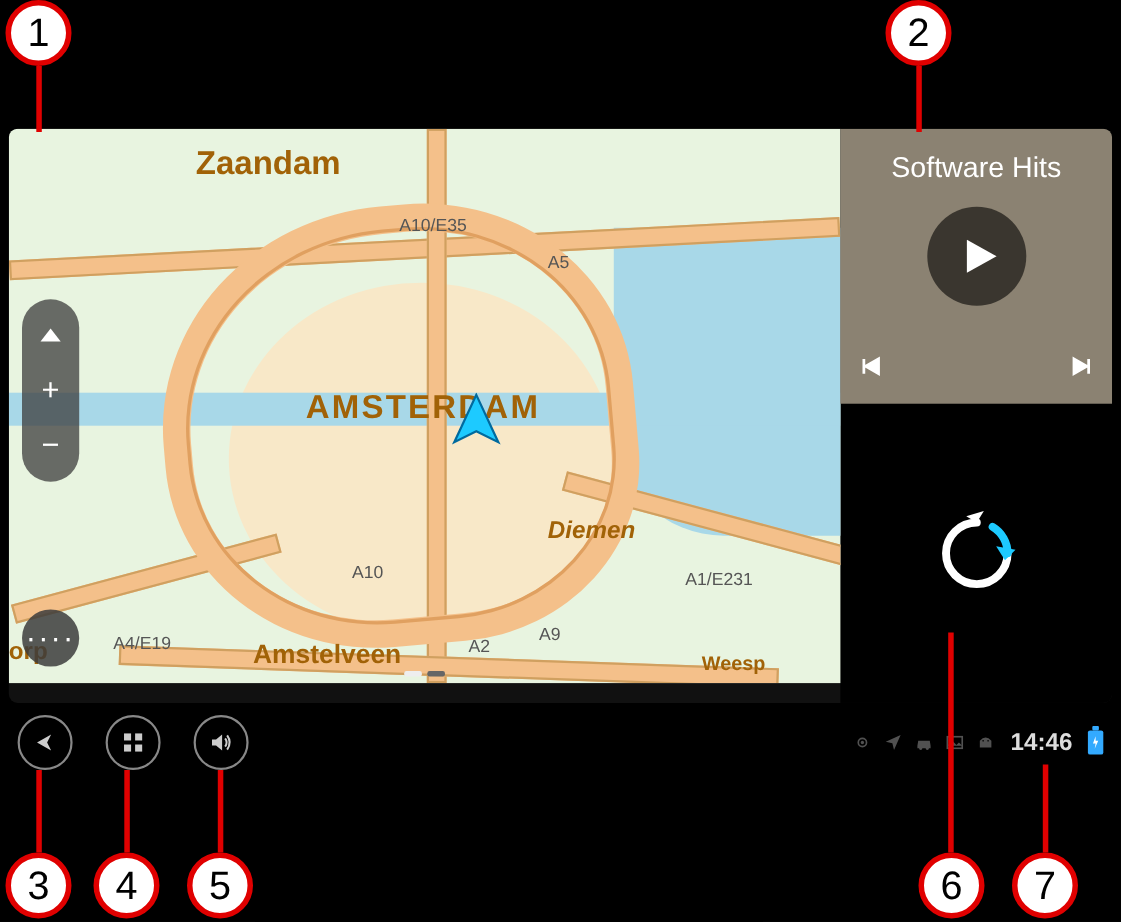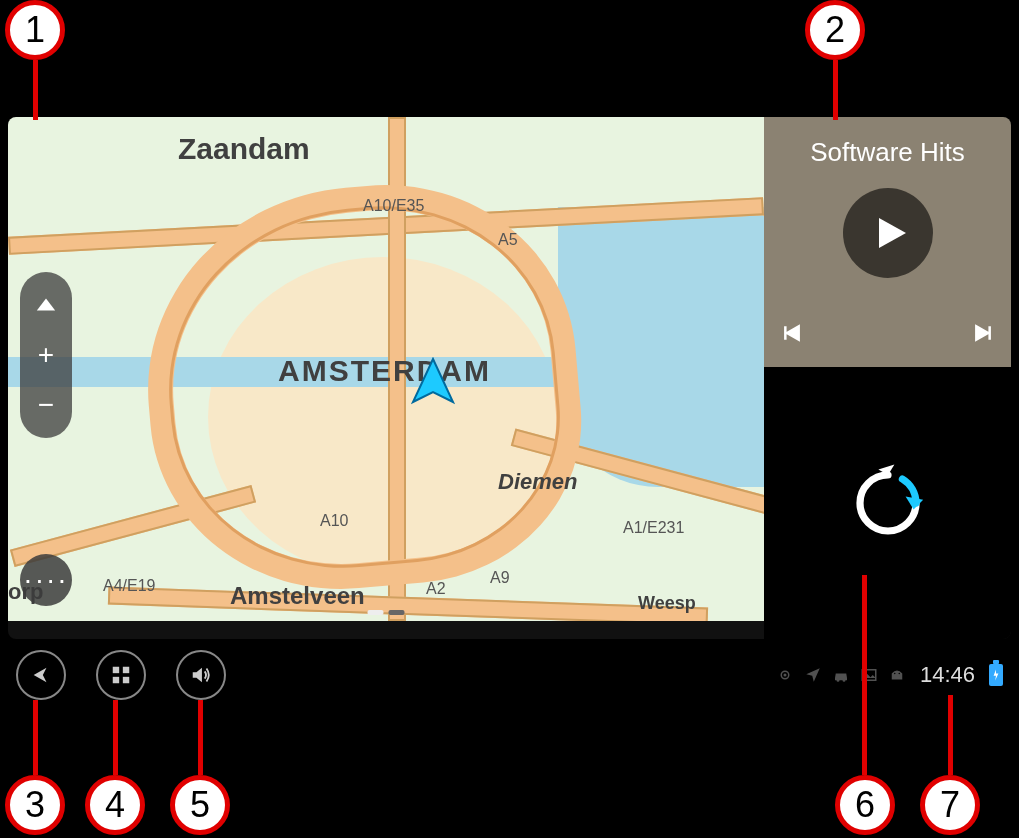--- a/index.html
+++ b/index.html
@@ -122,21 +122,21 @@
     .water-1 { top: 240px; left: 0; width: 756px; height: 30px; }
     .water-2 { top: 90px; left: 550px; width: 220px; height: 280px; border-radius: 0 0 0 100px; }
     
     
     .urban-1 { top: 140px; left: 200px; width: 350px; height: 320px; border-radius: 50%; }
     
     
     .city-label {
       position: absolute;
       font-weight: bold;
-      color: #404040;
+      color: #a16207;
       white-space: nowrap;
     }
     .lbl-zaandam { top: 15px; left: 170px; font-size: 30px; }
     .lbl-amsterdam { top: 237px; left: 270px; font-size: 30px; font-weight: 900; letter-spacing: 2px; }
     .lbl-diemen { top: 352px; left: 490px; font-size: 22px; font-style: italic; }
     .lbl-amstelveen { top: 465px; left: 222px; font-size: 24px; }
     .lbl-weesp { top: 476px; left: 630px; font-size: 18px; }
     .lbl-orp { top: 462px; left: 0px; font-size: 22px; }
     
     .road-label {
@@ -304,20 +304,21 @@
       cursor: pointer;
     }
     .sys-btn svg { width: 22px; height: 22px; fill: #ccc; }
     
     .sys-right {
       margin-left: auto;
       display: flex;
       align-items: center;
       gap: 10px;
       color: #999;
+      font-weight: bold;
     }
     .sys-icon { width: 18px; height: 18px; opacity: 0.6; }
     .sys-icon svg { width: 100%; height: 100%; fill: #888; }
     .clock { font-size: 22px; color: #ddd; margin: 0 4px; }
     .battery-icon {
       width: 14px;
       height: 22px;
       background: #3af;
       border-radius: 2px;
       position: relative;

